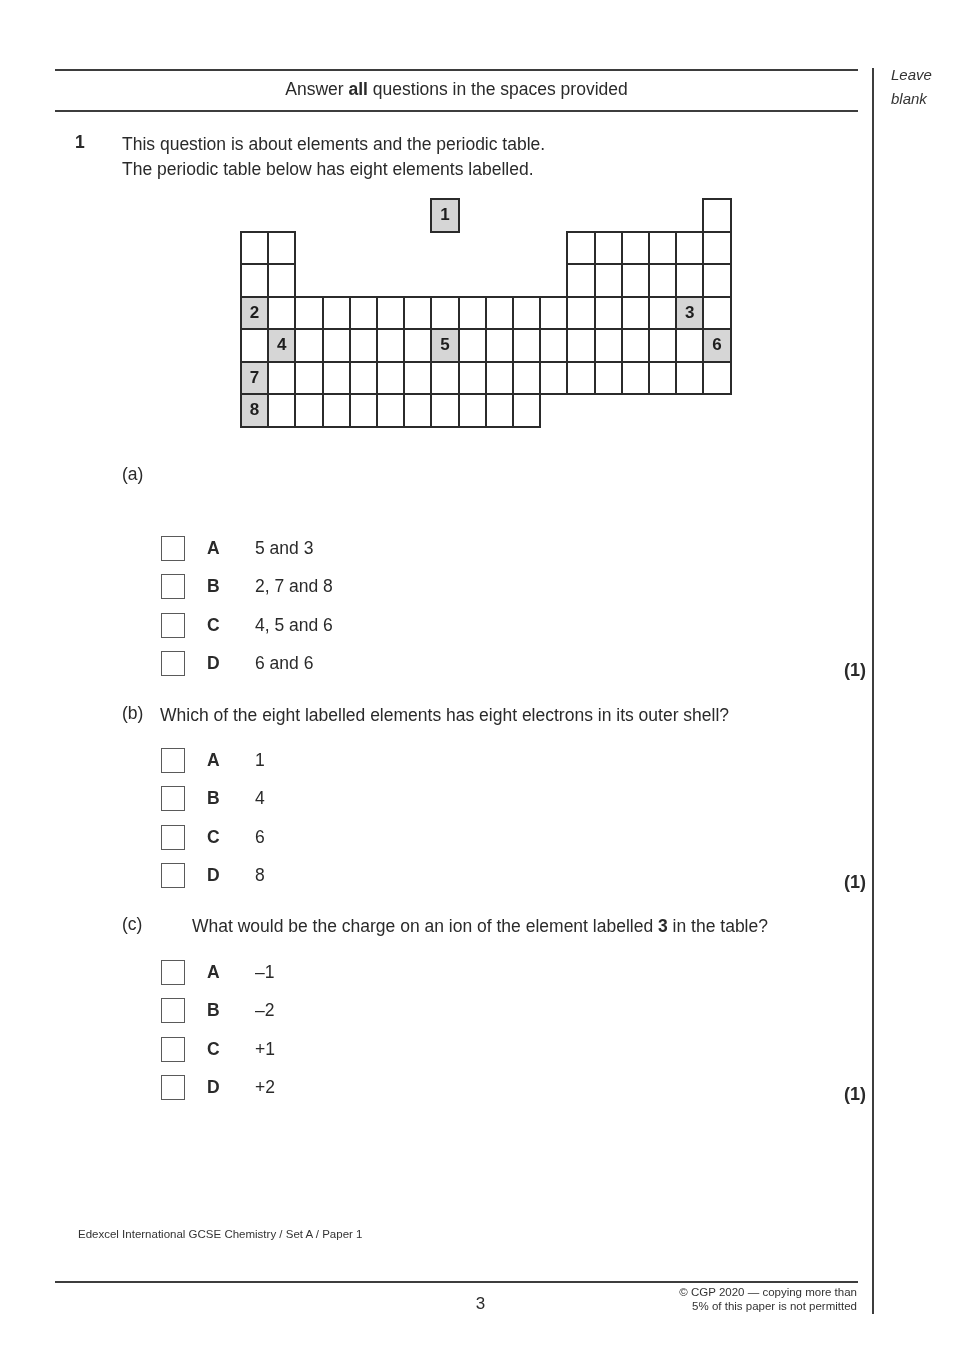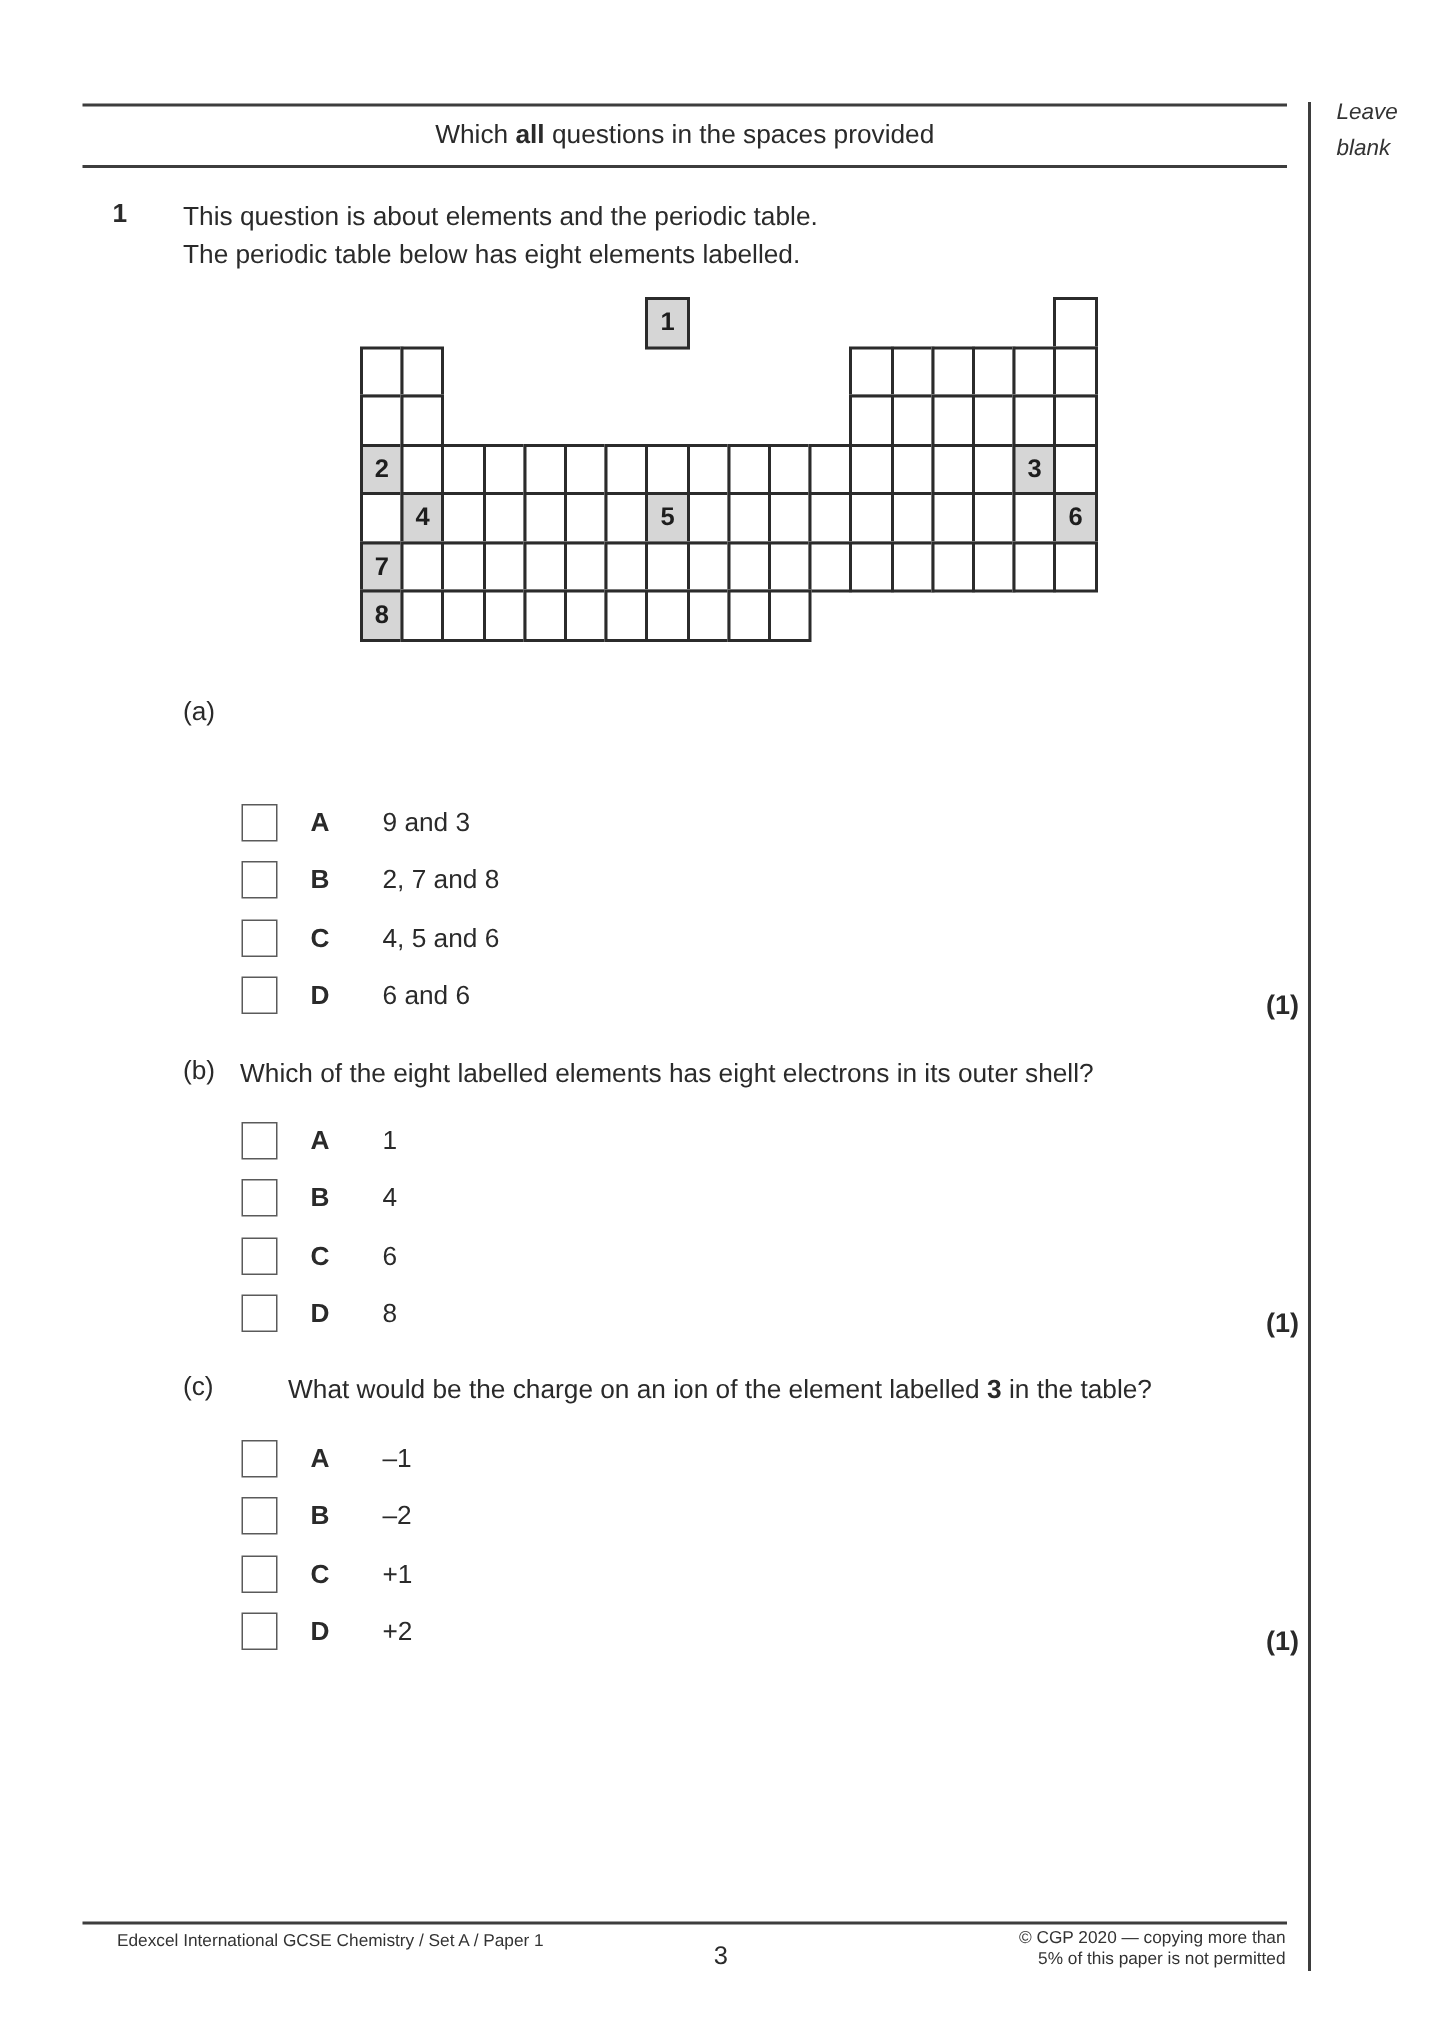--- a/index.html
+++ b/index.html
@@ -30,34 +30,34 @@
   .options{position:absolute;left:161px;}
   .opt-row{display:flex;align-items:center;height:25px;margin-bottom:13.4px;}
   .opt-box{
     width:24px;height:25px;box-sizing:border-box;border:1.5px solid #5a5a5a;
     background:#fff;flex:0 0 auto;
   }
   .opt-letter{margin-left:22px;width:20px;font-weight:bold;font-size:17.5px;}
   .opt-text{margin-left:28px;font-size:17.5px;}
   .marks{position:absolute;right:95px;font-weight:bold;font-size:18px;}
   .bold{font-weight:bold;}
-  .footer-left{position:absolute;left:78px;top:1288px;font-size:11.5px;color:#333;}
+  .footer-left{position:absolute;left:78px;top:1228px;font-size:11.5px;color:#333;}
   .footer-page{position:absolute;left:0;top:1294px;width:961px;text-align:center;font-size:17px;}
   .footer-right{
     position:absolute;right:104px;top:1286px;text-align:right;
     font-size:11.5px;line-height:13.5px;color:#333;
   }
 </style>
 </head>
 <body>
 
 <div class="rule" style="left:55px;top:69px;width:803px;height:2px;"></div>
 <div class="rule" style="left:55px;top:110px;width:803px;height:2px;"></div>
 
-<div class="header-text"><span>Which </span><span class="bold">all</span><span> questions in the spaces provided</span></div>
+<div class="header-text"><span>Answer </span><span class="bold">all</span><span> questions in the spaces provided</span></div>
 
 <div class="rule" style="left:872px;top:68px;width:2px;height:1246px;"></div>
 <div class="leave-blank">
   <div>Leave</div>
   <div>blank</div>
 </div>
 
 <div class="q-number">1</div>
 <div class="q-intro">
   <div>This question is about elements and the periodic table.</div>
@@ -150,21 +150,21 @@
     <div class="pt-cell" style="left: 272px; top: 195px; border-color: rgb(43, 43, 43);"></div>
   </div>
 
 <span class="part-label" style="top:464px;">(a)</span>
 <div class="part-prompt" style="top:464px;">
 </div>
 <div class="options" style="top:536px;">
     <div class="opt-row">
       <span class="opt-box"></span>
       <span class="opt-letter">A</span>
-      <span class="opt-text">9 and 3</span>
+      <span class="opt-text">5 and 3</span>
     </div>
     <div class="opt-row">
       <span class="opt-box"></span>
       <span class="opt-letter">B</span>
       <span class="opt-text">2, 7 and 8</span>
     </div>
     <div class="opt-row">
       <span class="opt-box"></span>
       <span class="opt-letter">C</span>
       <span class="opt-text">4, 5 and 6</span>

